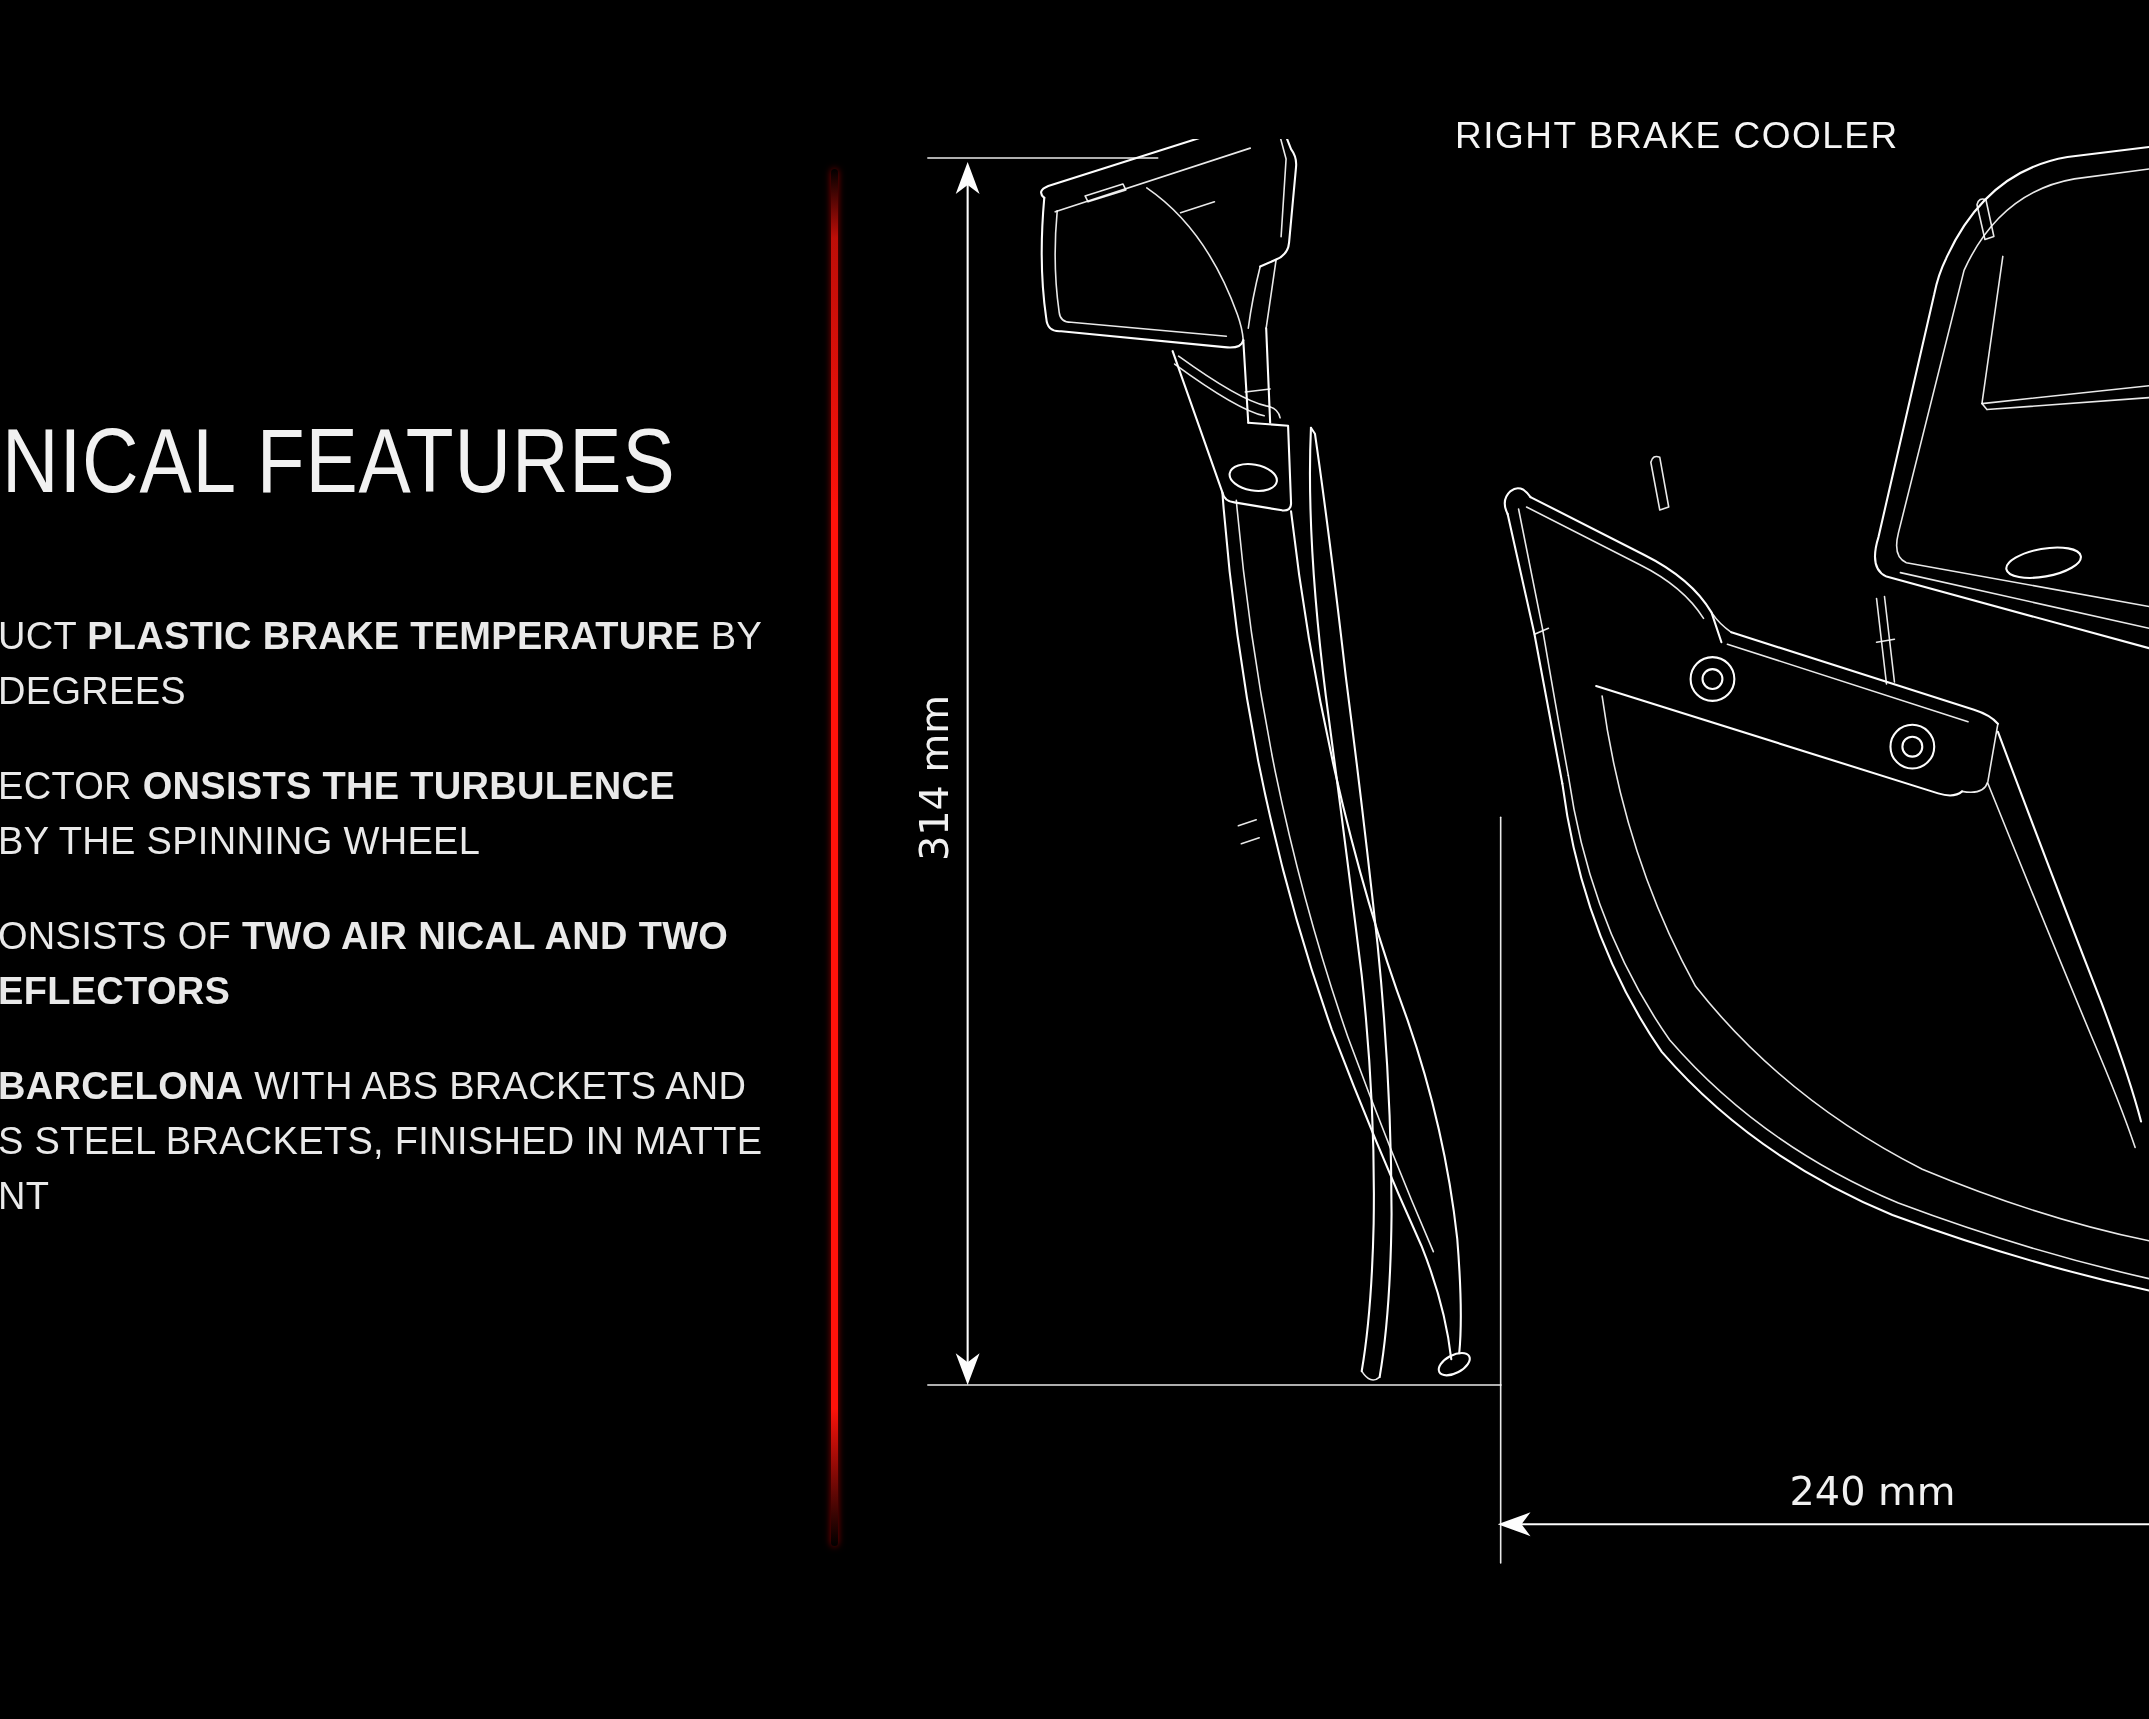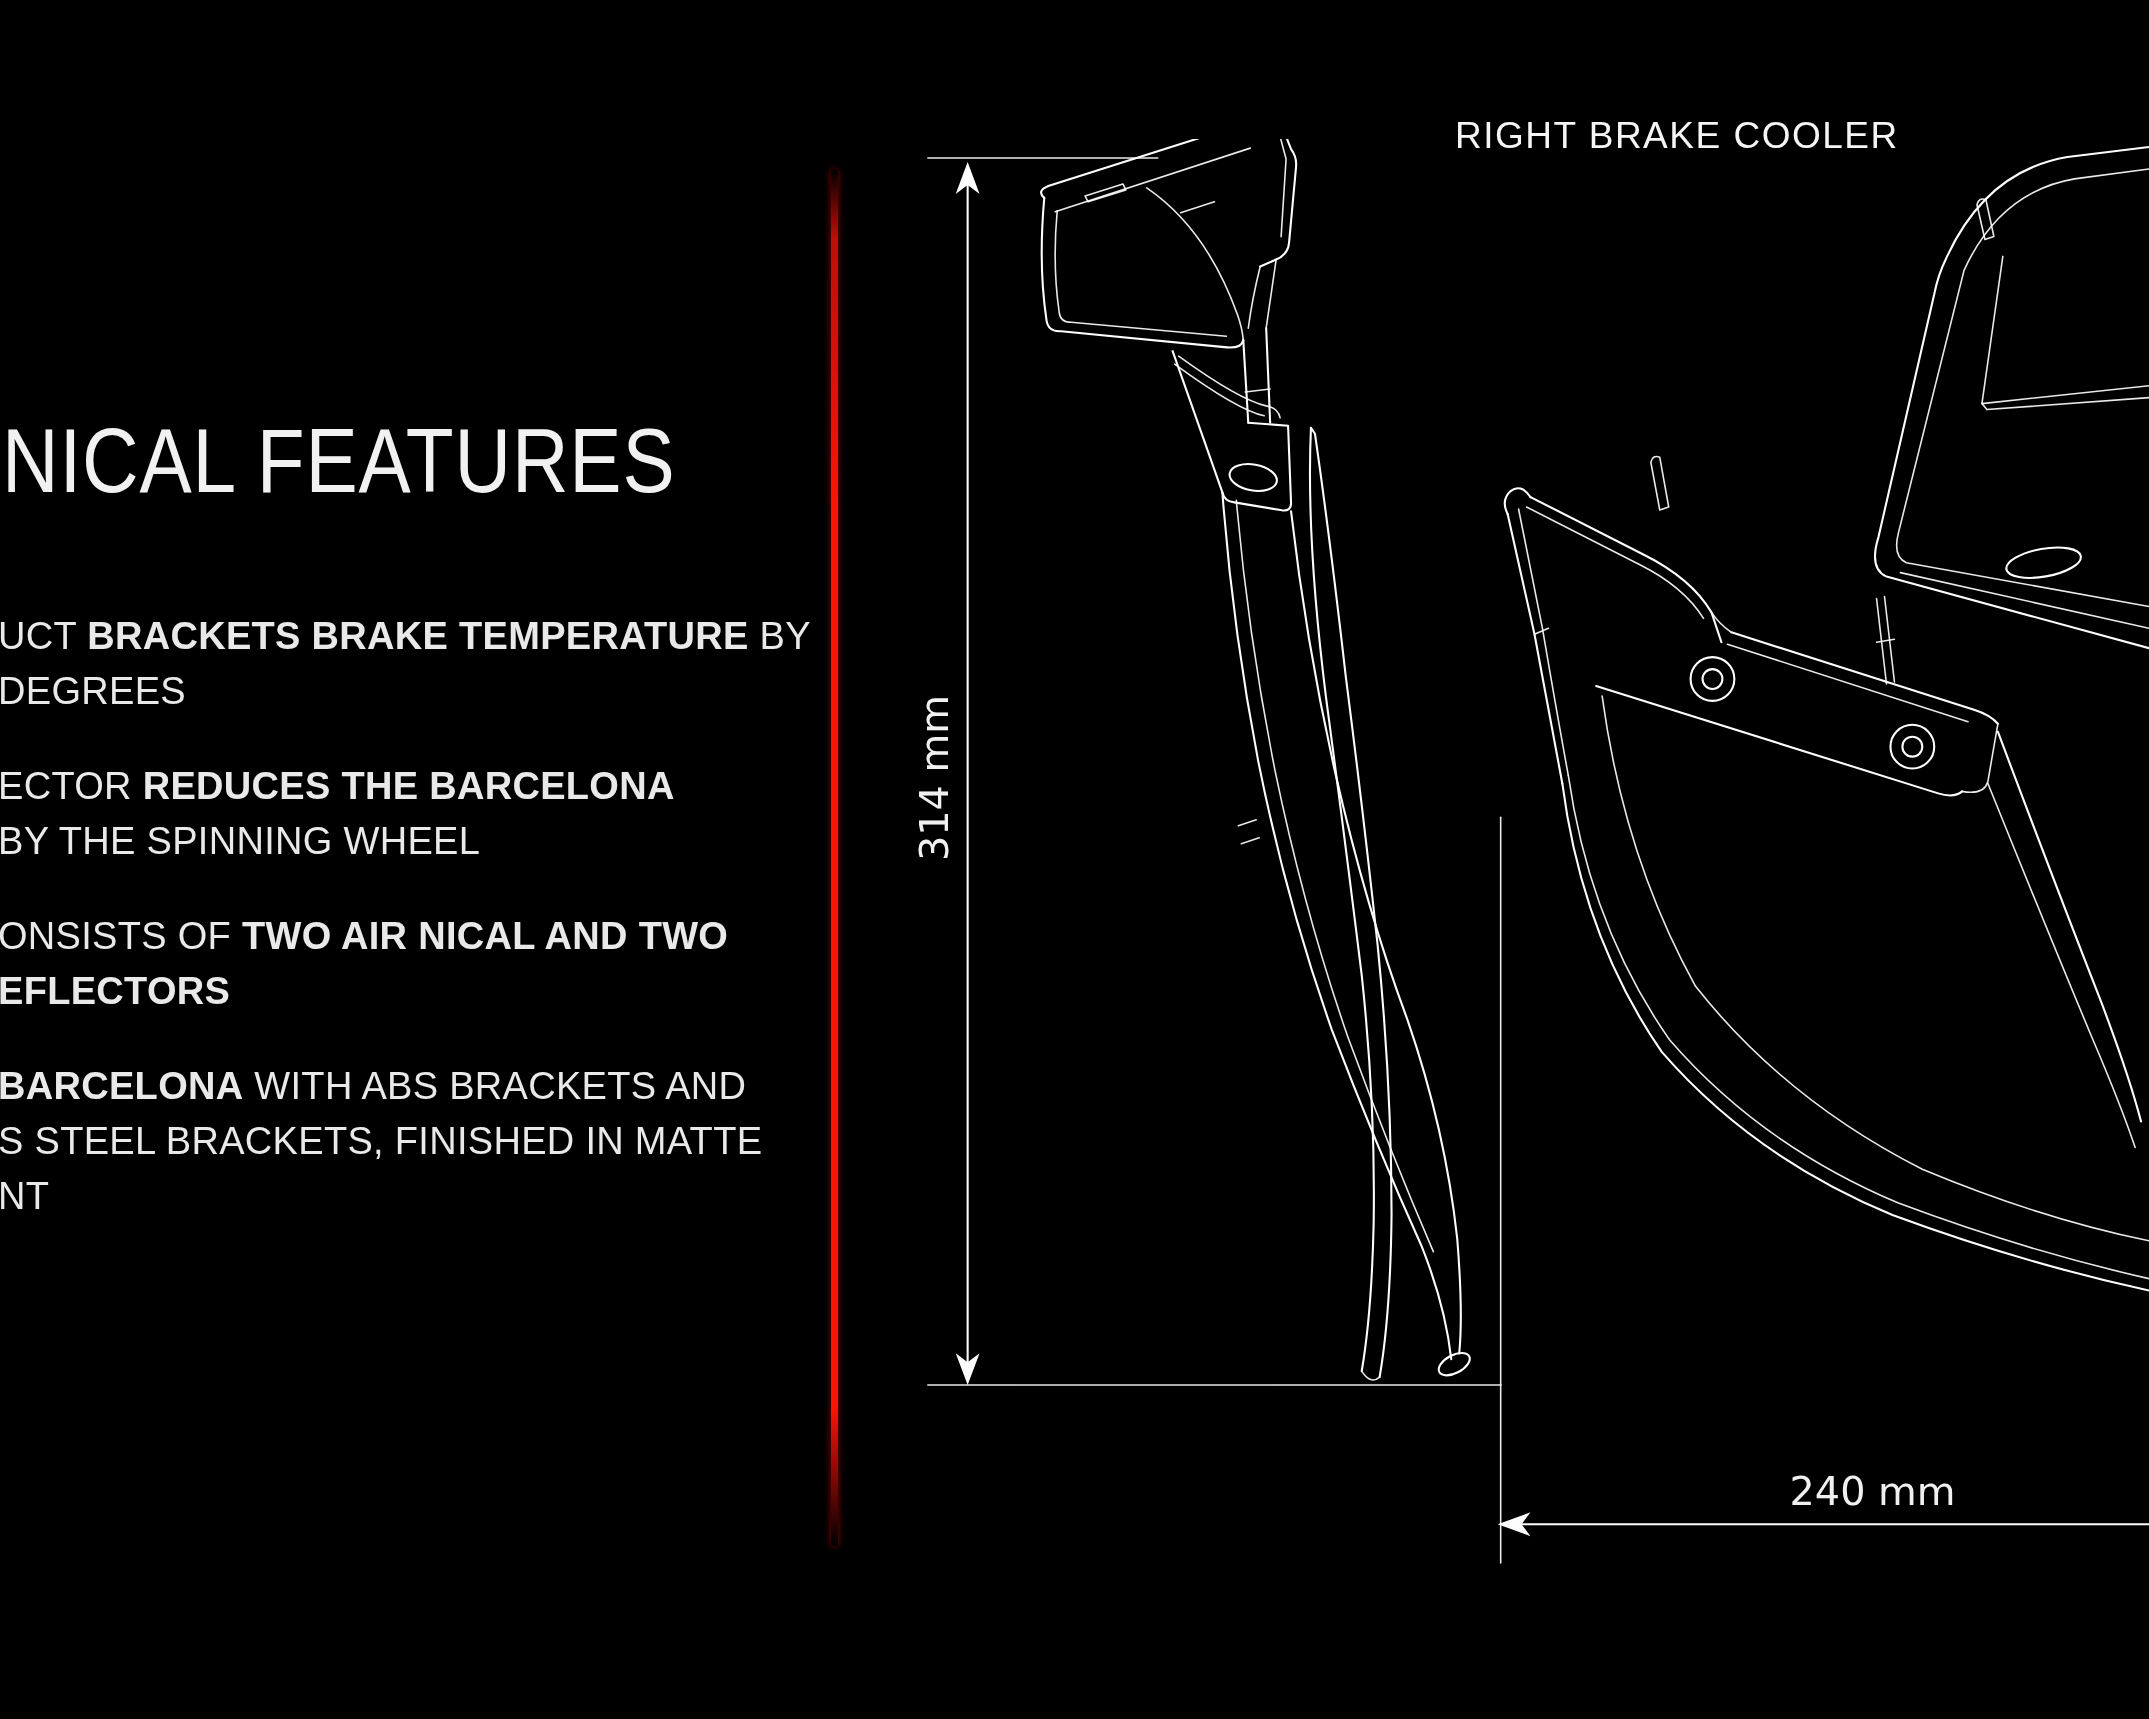--- a/index.html
+++ b/index.html
@@ -63,25 +63,25 @@
     font-size:40px;
   }
 </style>
 </head>
 <body>
 
 <div id="heading" class="abs">NICAL FEATURES</div>
 
 <div id="features" class="abs">
     <div class="feature-item">
-      <div class="feature-line"><span>UCT </span><span class="b">BRACKETS BRAKE TEMPERATURE</span><span> BY</span></div>
+      <div class="feature-line"><span>UCT </span><span class="b">PLASTIC BRAKE TEMPERATURE</span><span> BY</span></div>
       <div class="feature-line"><span>DEGREES</span></div>
     </div>
     <div class="feature-item">
-      <div class="feature-line"><span>ECTOR </span><span class="b">REDUCES THE BARCELONA</span></div>
+      <div class="feature-line"><span>ECTOR </span><span class="b">ONSISTS THE TURBULENCE</span></div>
       <div class="feature-line"><span>BY THE SPINNING WHEEL</span></div>
     </div>
     <div class="feature-item">
       <div class="feature-line"><span>ONSISTS OF </span><span class="b">TWO AIR NICAL AND TWO</span></div>
       <div class="feature-line"><span class="b">EFLECTORS</span></div>
     </div>
     <div class="feature-item">
       <div class="feature-line"><span class="b">BARCELONA</span><span> WITH ABS BRACKETS AND</span></div>
       <div class="feature-line"><span>S STEEL BRACKETS, FINISHED IN MATTE</span></div>
       <div class="feature-line"><span>NT</span></div>

